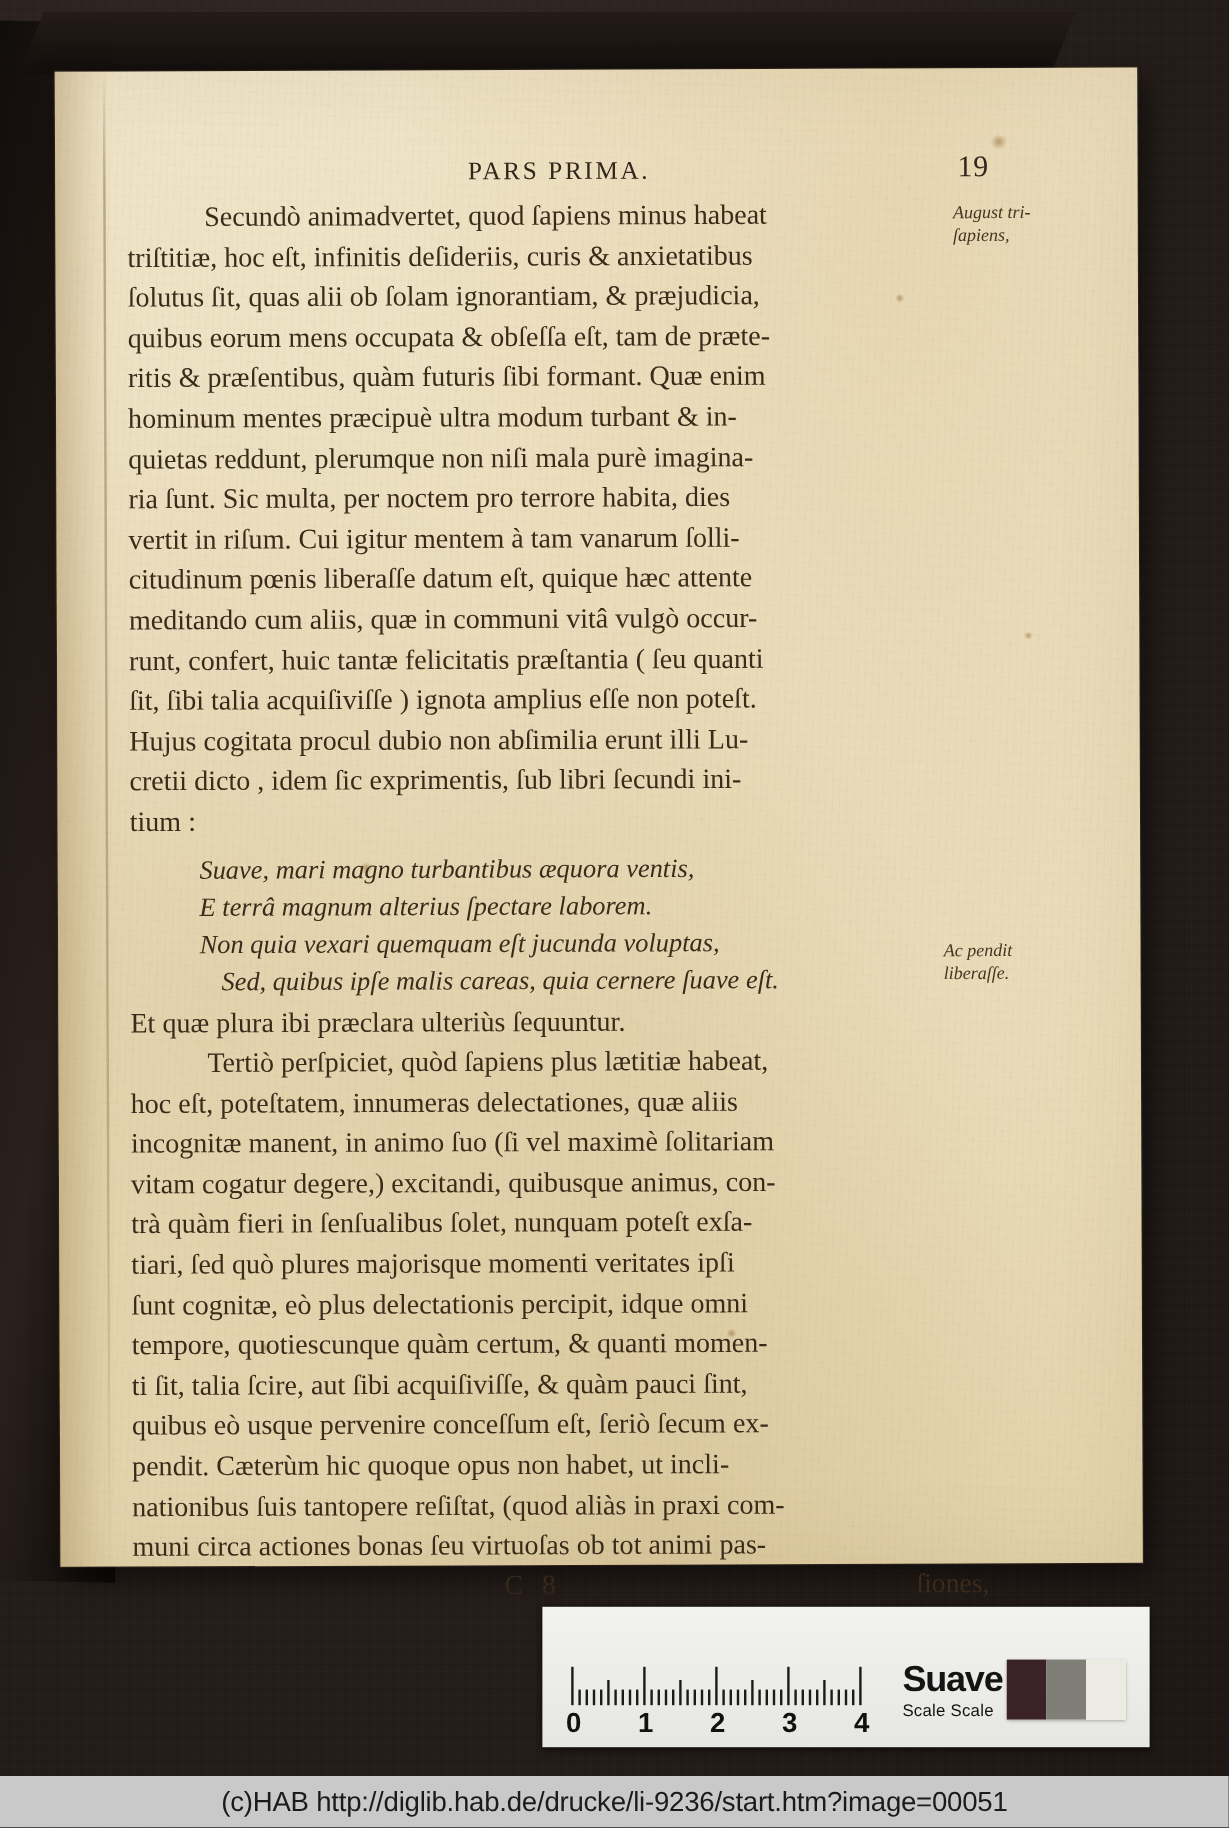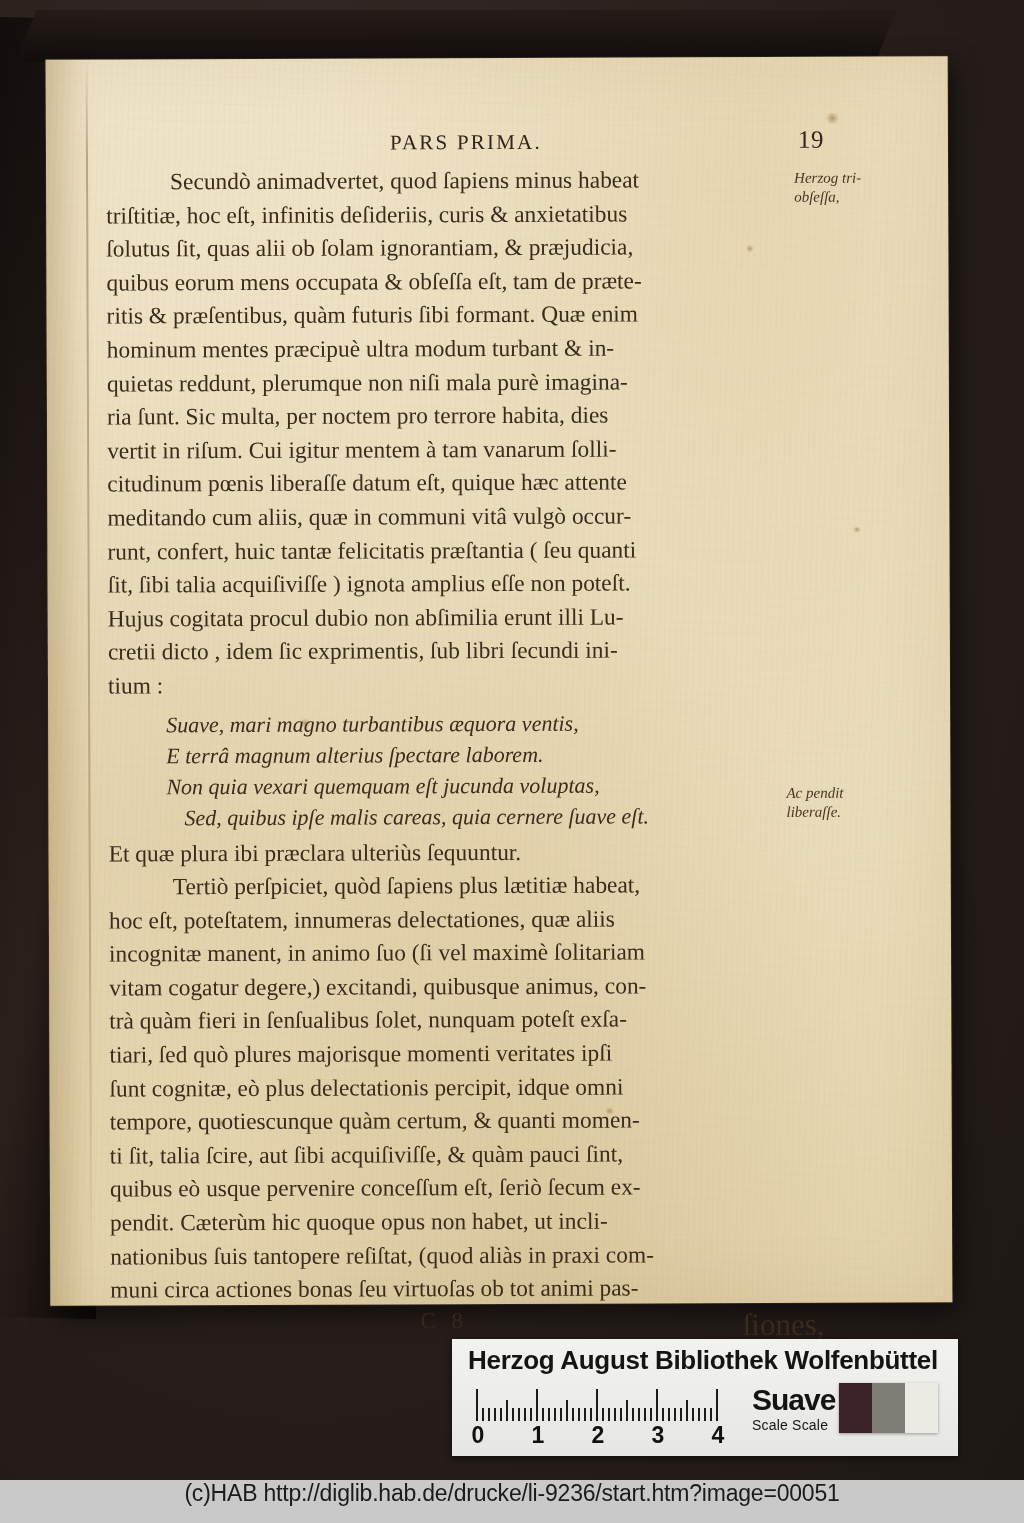--- a/index.html
+++ b/index.html
@@ -172,21 +172,21 @@
   .signature {
     position: absolute;
     left: 310px;
     font-size: 23px;
     letter-spacing: 5px;
     color: #36281a;
   }
   .catchword {
     position: absolute;
     right: -4px;
-    font-size: 31px;
+    font-size: 23px;
     color: #3a2b1b;
   }
 
   
   #target-card {
     position: absolute;
     left: 452px;
     top: 1339px;
     width: 506px;
     height: 117px;
@@ -260,21 +260,21 @@
 
   
   #caption-bar {
     position: absolute;
     left: 0;
     bottom: 0;
     width: 1024px;
     height: 43px;
     background: #c9c9c9;
     display: flex;
-    align-items: flex-start;
+    align-items: center;
     justify-content: center;
   }
   #caption-text {
     font-family: "Liberation Sans", sans-serif;
     font-size: 23px;
     color: #1b1b1b;
     letter-spacing: -0.2px;
     white-space: nowrap;
   }
 </style>
@@ -298,22 +298,22 @@
   <div class="foxing" style="left:120px; top:290px; width:6px; height:6px;"></div>
 
   <div id="textblock">
 
     <div class="running-head">
       <div class="rh-title">PARS PRIMA.</div>
       <div class="rh-folio">19</div>
     </div>
 
     <div class="marginal" id="marginal-one">
-      <span>Herzog tri-</span><br>
-      <span>obſeſſa,</span>
+      <span>August tri-</span><br>
+      <span>ſapiens,</span>
     </div>
 
     <div class="marginal" id="marginal-two">
       <span>Ac pendit</span><br>
       <span>liberaſſe.</span>
     </div>
 
     <div class="para">
       <span class="ln indent">Secundò animadvertet, quod ſapiens minus habeat</span>
       <span class="ln">triſtitiæ, hoc eſt, infinitis deſideriis, curis &amp; anxietatibus</span>
@@ -362,21 +362,20 @@
 
     <div class="footline">
       <span class="signature">C 8</span>
       <span class="catchword">ſiones,</span>
     </div>
 
   </div>
 </div>
 
 <div id="target-card">
-  <div id="card-title">Herzog August Bibliothek Wolfenbüttel</div>
 
   <div id="ruler">
     <div class="tick major" style="left:0px;"></div>
     <div class="tick minor" style="left:6px;"></div>
     <div class="tick minor" style="left:12px;"></div>
     <div class="tick minor" style="left:18px;"></div>
     <div class="tick minor" style="left:24px;"></div>
     <div class="tick mid" style="left:30px;"></div>
     <div class="tick minor" style="left:36px;"></div>
     <div class="tick minor" style="left:42px;"></div>

